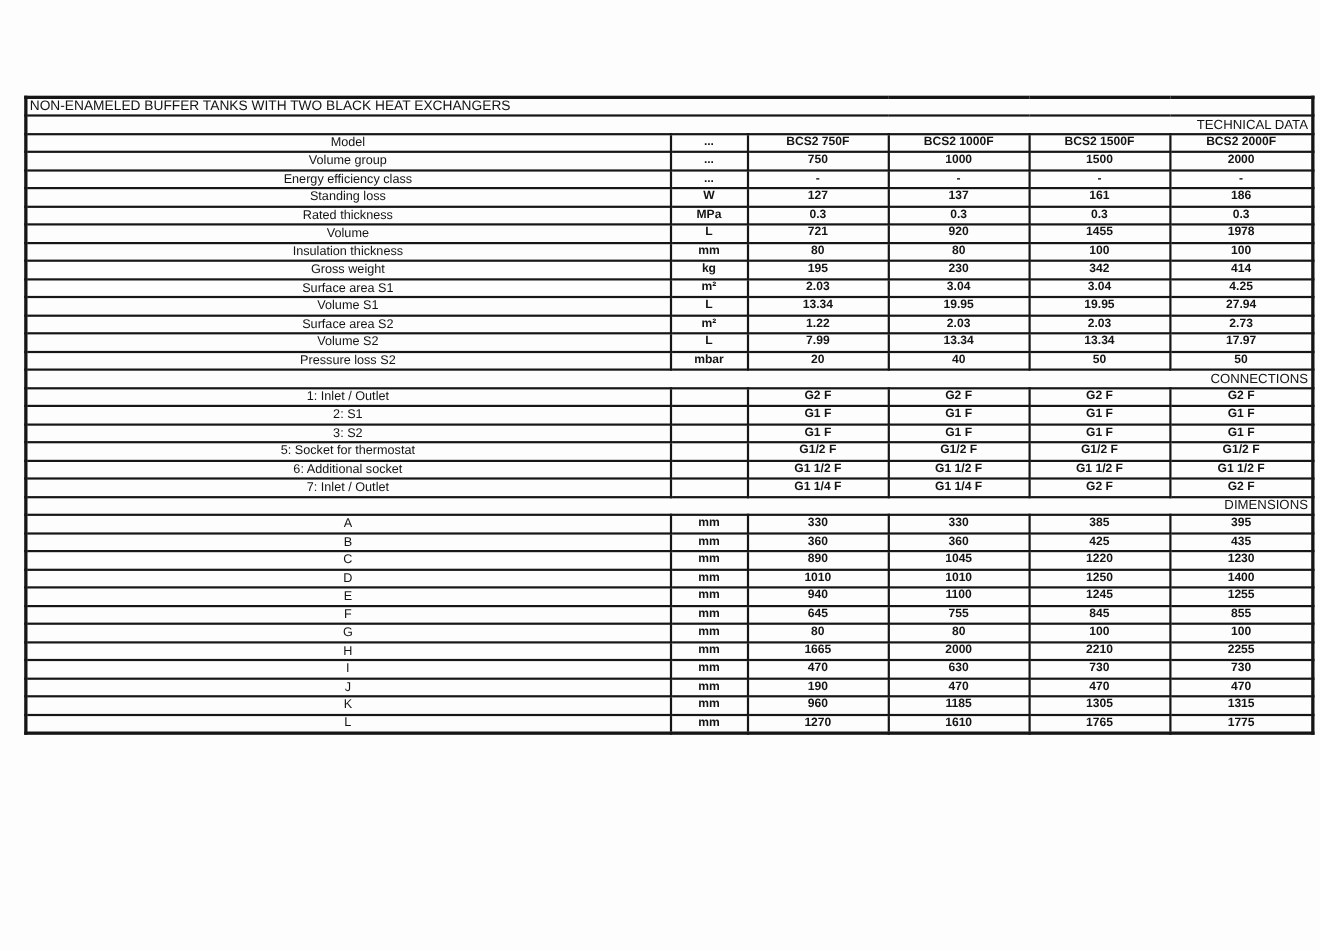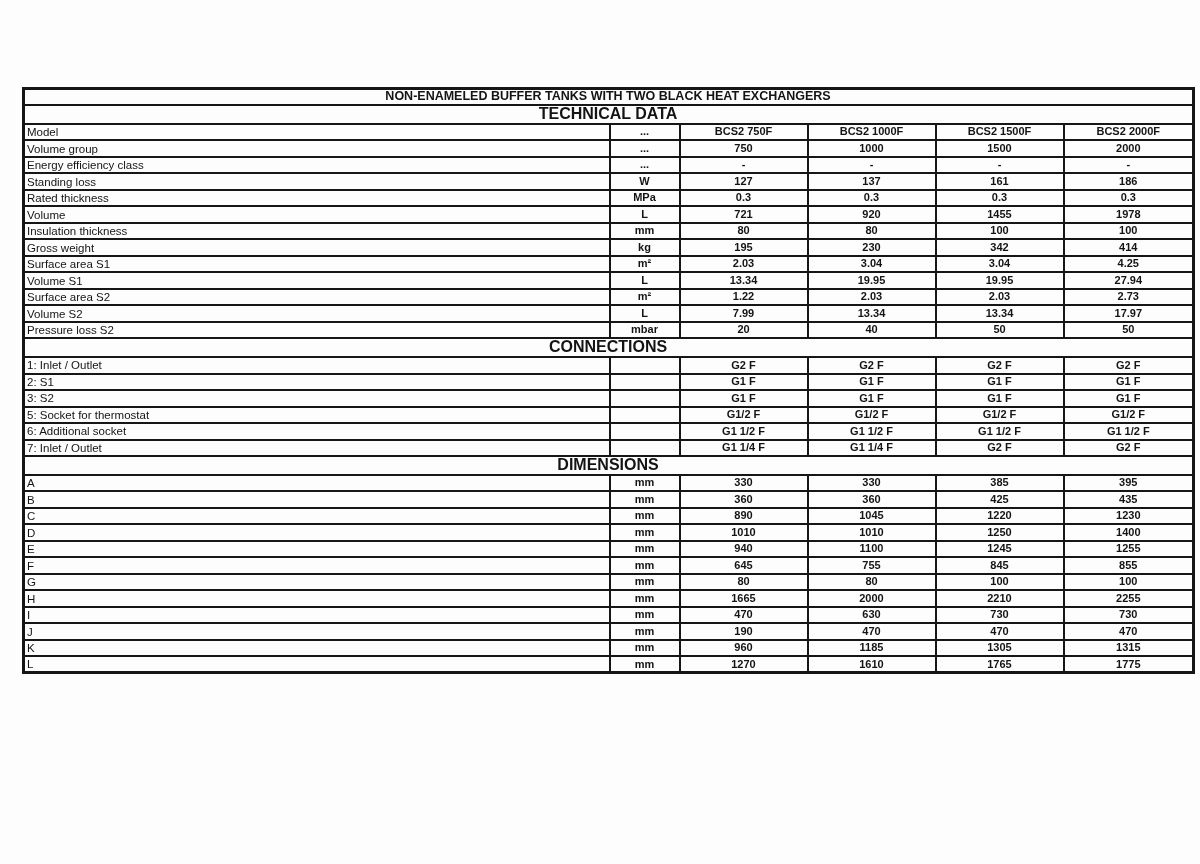--- a/index.html
+++ b/index.html
@@ -30,34 +30,34 @@
     border: 2px solid #161616;
     height: 16.5px;
     padding: 0 3px;
     font-size: 11.5px;
     line-height: 1.05;
     white-space: nowrap;
     overflow: hidden;
     vertical-align: middle;
   }
   td.title-cell {
-    font-weight: bold;
+    font-weight: normal;
     font-size: 12.5px;
-    text-align: center;
+    text-align: left;
     padding-left: 2px;
   }
   td.section-cell {
-    font-weight: bold;
-    font-size: 16px;
-    text-align: center;
+    font-weight: normal;
+    font-size: 12px;
+    text-align: right;
     padding-left: 2px;
   }
   td.label-cell {
     font-weight: normal;
-    text-align: left;
+    text-align: center;
     padding-left: 2px;
   }
   td.unit-cell {
     font-weight: bold;
     font-size: 11px;
     text-align: center;
   }
   td.value-cell {
     font-weight: bold;
     font-size: 11px;

